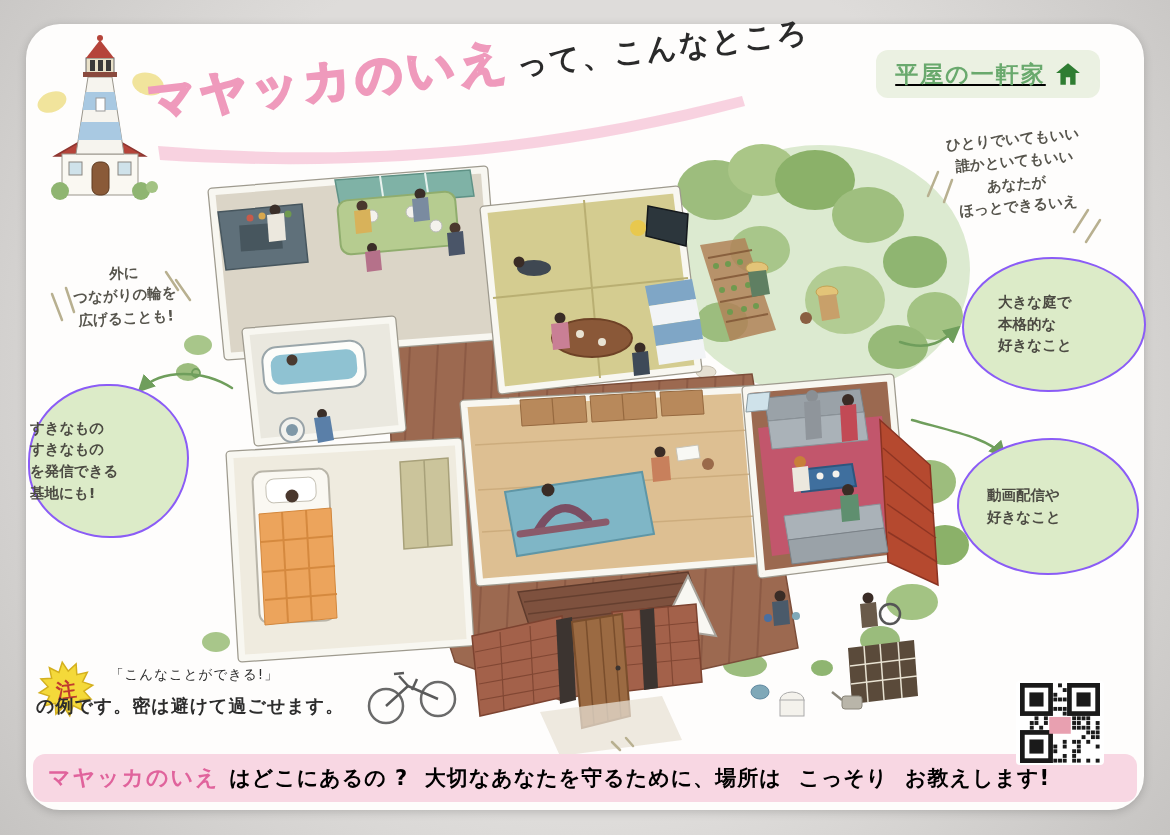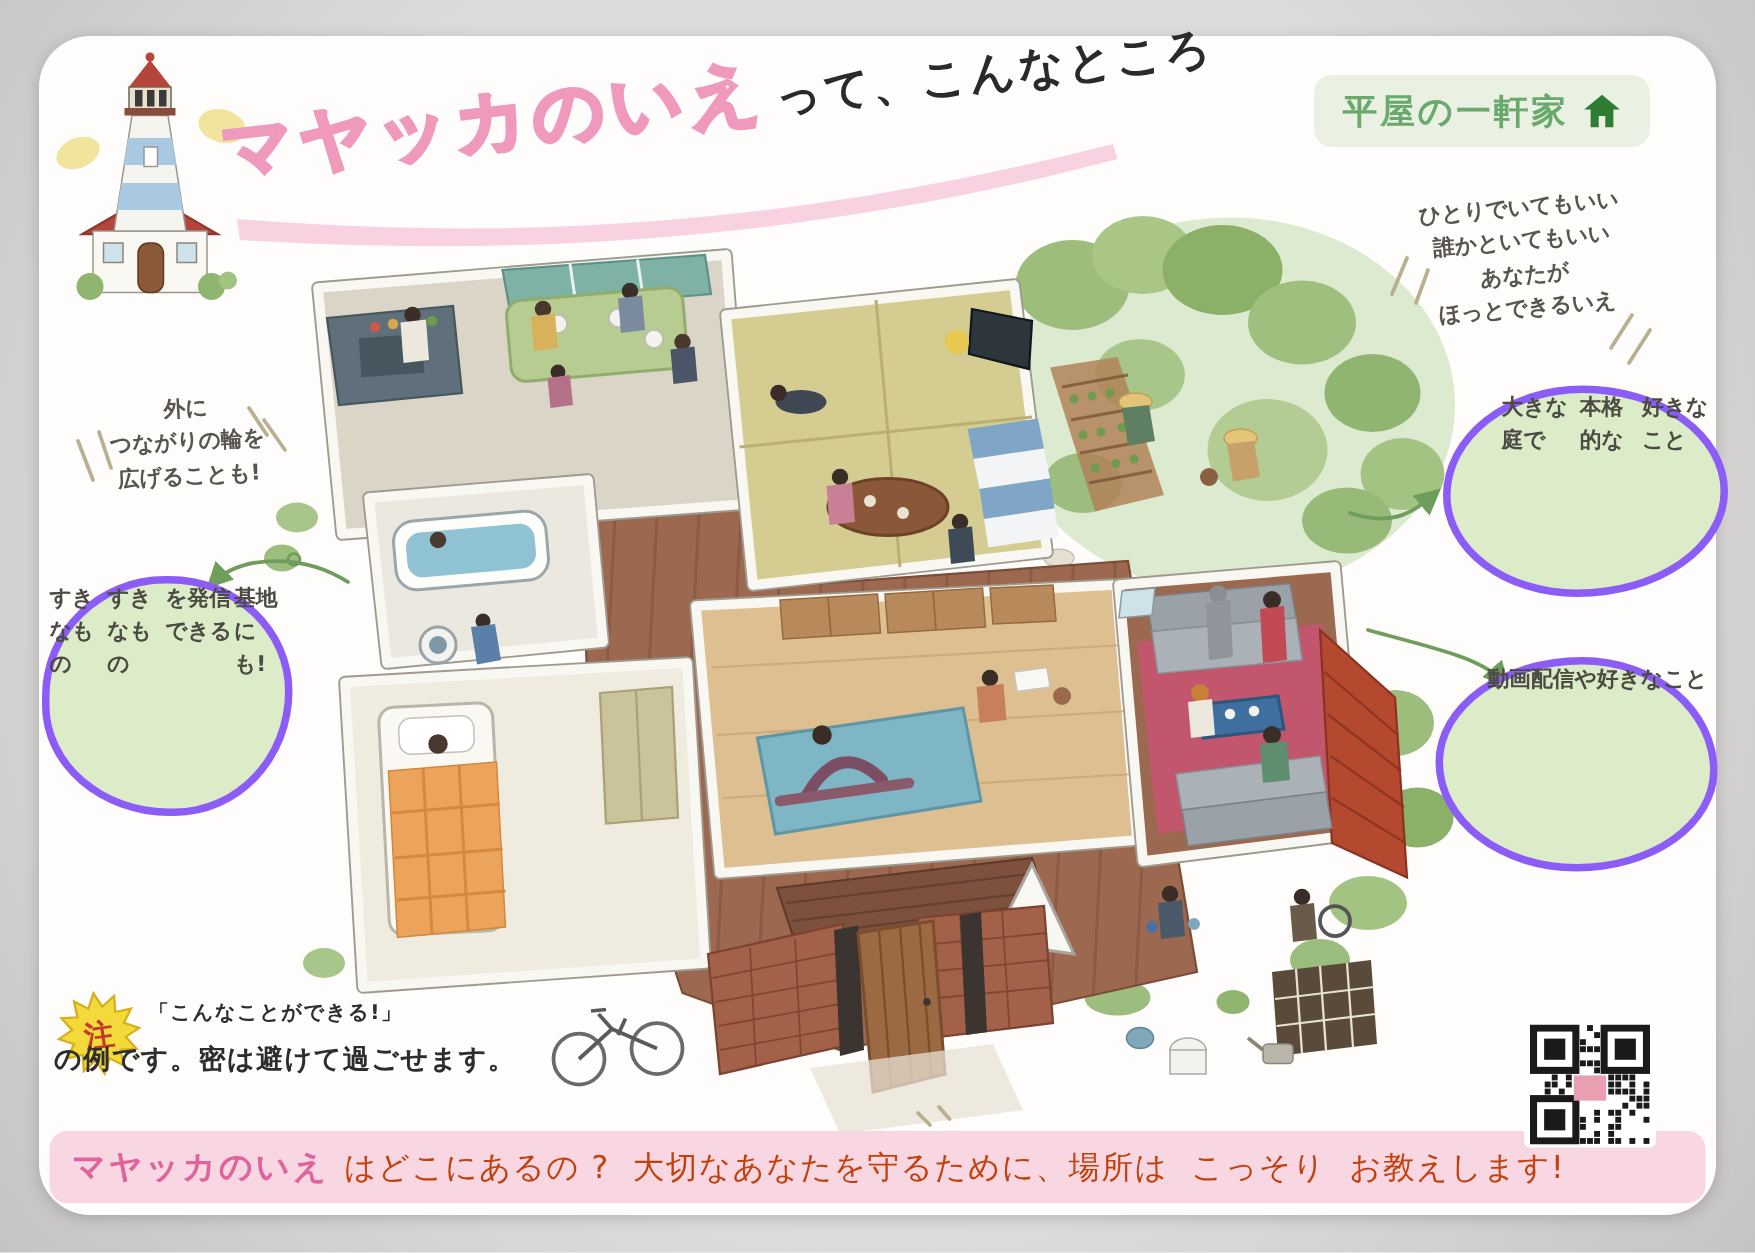--- a/index.html
+++ b/index.html
@@ -21,52 +21,52 @@
   .title-wrap{left:148px;top:70px;width:640px;transform:rotate(-6.5deg);transform-origin:left center;white-space:nowrap;}
   .title-main{
     font-size:47px;font-weight:bold;letter-spacing:4px;color:#fdf2f7;
     -webkit-text-stroke:2.6px #ef9abc;text-stroke:2.6px #ef9abc;
   }
   .title-suffix{font-size:30px;font-weight:bold;color:#2a2a2a;letter-spacing:2px;margin-left:6px;}
 
   
   .badge{
     left:876px;top:50px;width:224px;height:48px;background:#ebf1e2;border-radius:12px;
-    display:flex;align-items:center;justify-content:center;gap:9px;
+    display:flex;align-items:center;justify-content:center;gap:9px;text-decoration:underline;
   }
   .badge-label{font-size:23px;font-weight:bold;color:#69a96d;letter-spacing:2px;}
 
   
   .note{color:#57554d;font-weight:bold;text-align:center;line-height:1.55;}
   .note-tr{left:918px;top:128px;width:195px;font-size:14.5px;transform:rotate(-5deg);}
   .note-left{left:45px;top:262px;width:160px;font-size:14.5px;transform:rotate(-3deg);}
   .note span{display:block;}
 
   
   .bubble{
-    background:#dcebc8;border:5px solid #8b5cf6;color:#4c4b43;font-weight:bold;
-    display:flex;justify-content:center;
+    background:#dcebc8;border:2px solid #8b5cf6;color:#4c4b43;font-weight:bold;
+    display:flex;flex-direction:column;justify-content:center;
     line-height:1.5;font-size:14.5px;
   }
   .bubble span{display:block;}
   .bubble-1{left:962px;top:257px;width:146px;height:131px;border-radius:49% 51% 53% 47%/52% 50% 50% 48%;padding-left:34px;}
   .bubble-2{left:957px;top:438px;width:150px;height:133px;border-radius:52% 48% 50% 50%/49% 53% 47% 51%;padding-left:28px;}
   .bubble-3{left:28px;top:384px;width:157px;height:150px;border-radius:50% 50% 48% 52%/51% 49% 53% 47%;}
 
   
-  .footnote-1{left:99px;top:666px;font-size:13.5px;font-weight:bold;color:#2d2d2d;letter-spacing:1px;text-align:right;}
+  .footnote-1{left:110px;top:666px;font-size:13.5px;font-weight:normal;color:#2d2d2d;letter-spacing:1px;text-align:right;}
   .footnote-2{left:36px;top:694px;font-size:18px;font-weight:bold;color:#2d2d2d;letter-spacing:1px;}
 
   
   .banner{
     left:33px;top:754px;width:1104px;height:48px;background:#f8d7e3;border-radius:12px;
     display:flex;align-items:center;padding-left:15px;box-sizing:border-box;z-index:2;
   }
   .banner-highlight{font-size:22px;font-weight:bold;color:#e0639c;letter-spacing:2px;white-space:pre;}
-  .banner-rest{font-size:21px;font-weight:normal;color:#c2410c;letter-spacing:1px;white-space:pre;}
+  .banner-rest{font-size:21px;font-weight:bold;color:#000000;letter-spacing:1px;white-space:pre;}
 
   
   .qr{left:1016px;top:681px;width:88px;height:84px;background:#fff;border-radius:4px;z-index:3;
       display:flex;align-items:center;justify-content:center;}
 </style>
 </head>
 <body>
 
 <div class="card"></div>
 

